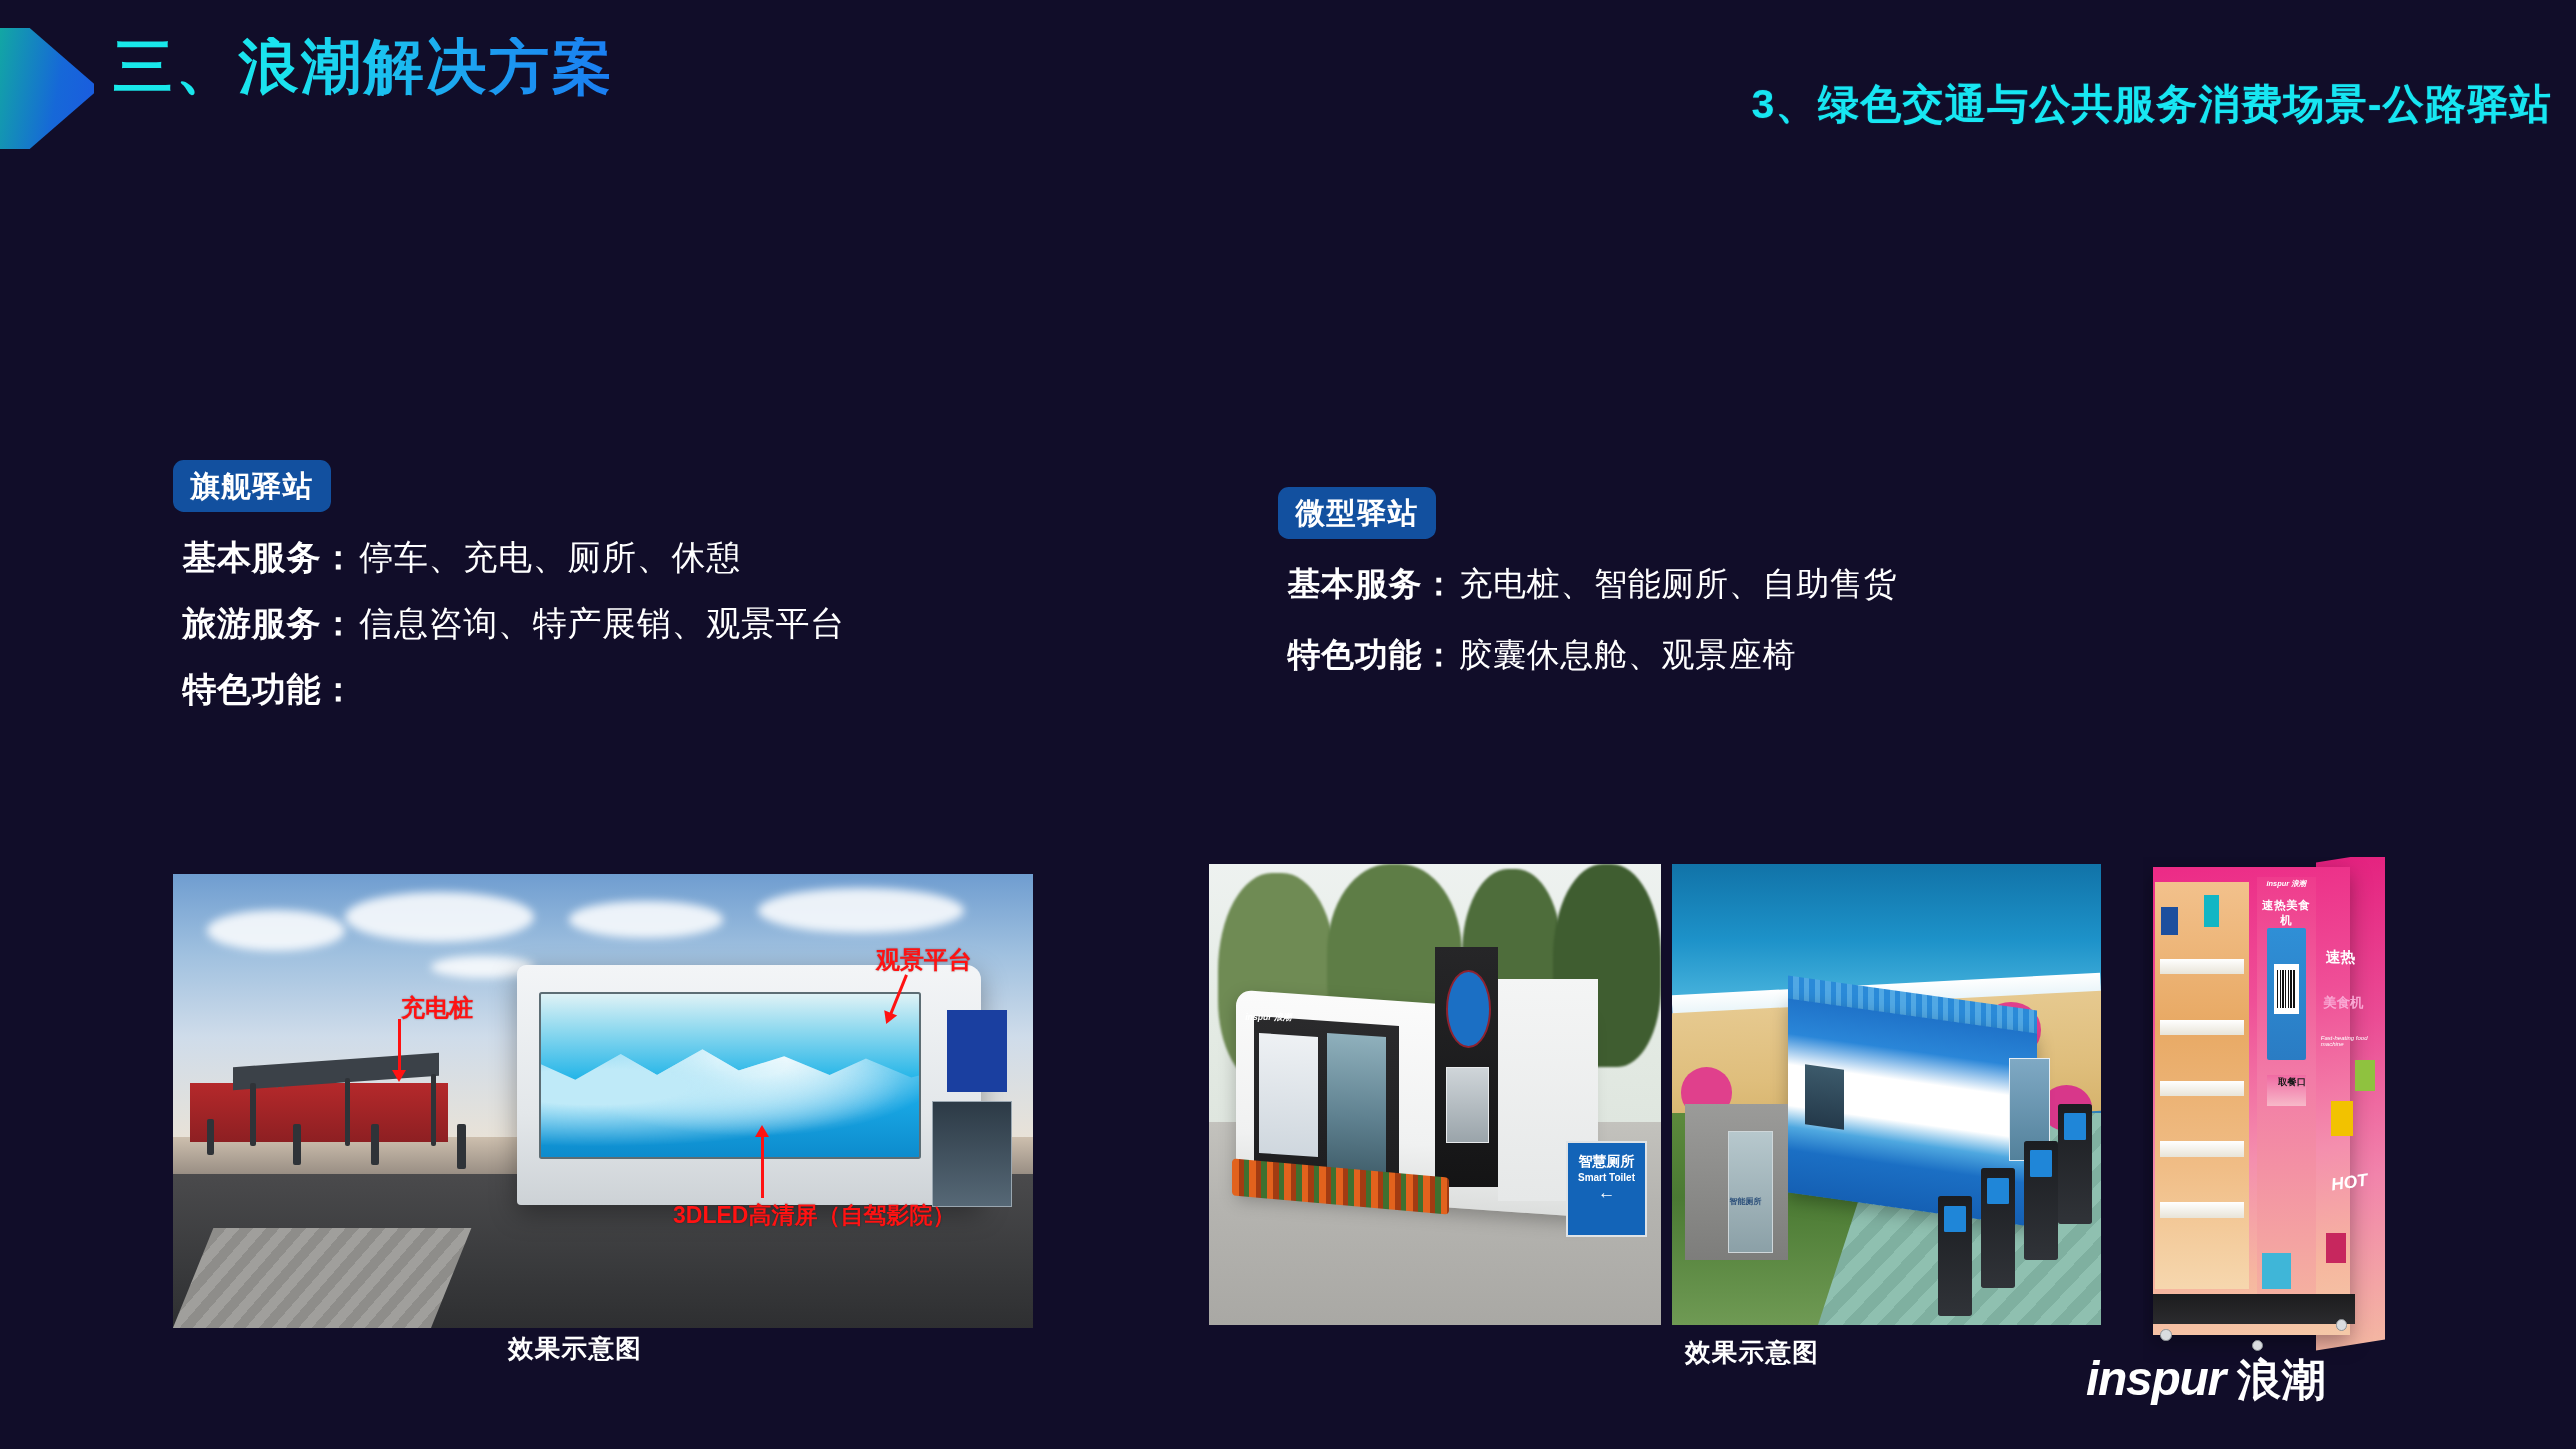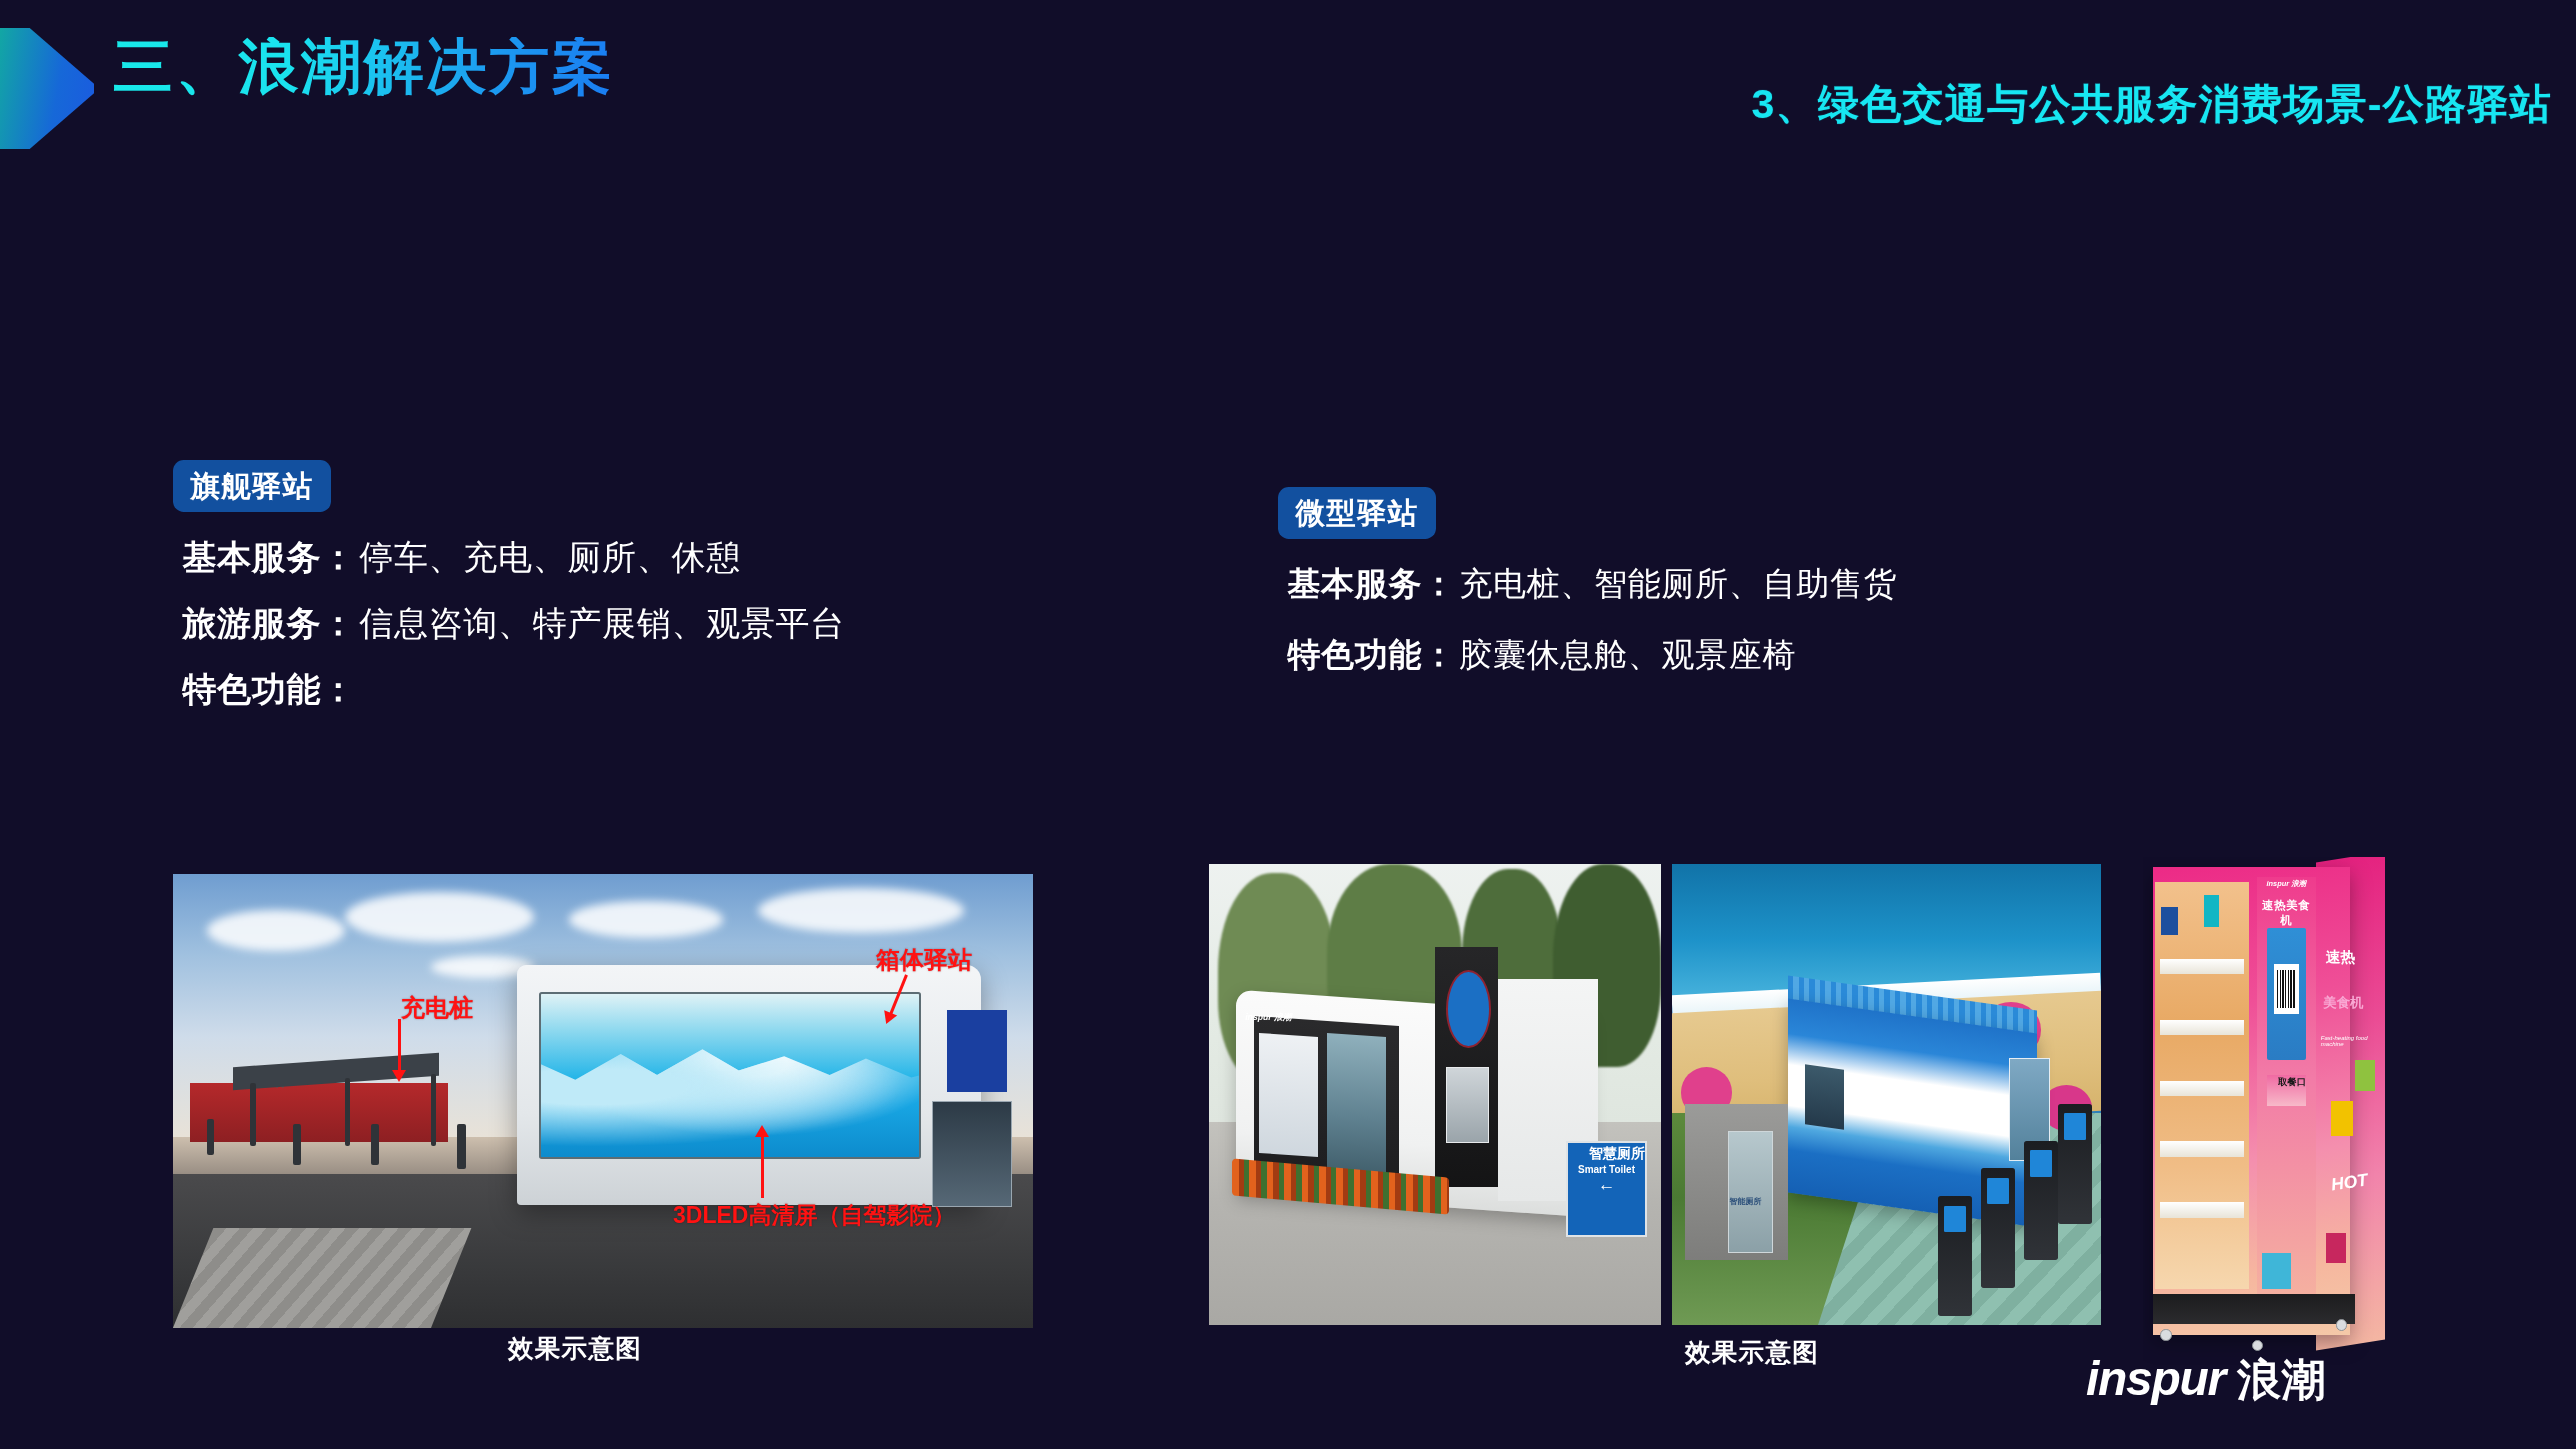--- a/index.html
+++ b/index.html
@@ -123,21 +123,21 @@
     background:linear-gradient(180deg,#262628 0%,#141415 100%);}
   .pa-circle{position:absolute;left:52.5%;top:23%;width:9%;height:16%;border-radius:50%;
     background:#1b6fc4;border:2px solid #8f2230;}
   .pa-win{position:absolute;left:52.5%;top:44%;width:9%;height:16%;
     background:linear-gradient(180deg,#cfd5d9 0%,#9aa4aa 100%);border:1.3px solid #e8eaec;}
   .pa-right{position:absolute;left:64%;top:25%;width:22%;height:48%;
     background:linear-gradient(180deg,#f4f5f5 0%,#e6e8e8 100%);}
   .pa-sign{position:absolute;left:79%;top:60%;width:17%;height:20%;
     background:#1364b8;border:2px solid #dfe3e6;}
   .pa-sign span{display:block;color:#fff;text-align:center;font-weight:bold;}
-  .pa-sign .cn{font-size:14px;margin-top:2px;text-align:right;}
+  .pa-sign .cn{font-size:14px;margin-top:10px;}
   .pa-sign .en{font-size:10px;margin-top:1.3px;}
   .pa-sign .ar{font-size:17.4px;margin-top:1.3px;line-height:1;}
   .pa-flowers{position:absolute;left:5%;top:66%;width:48%;height:8%;
     background:repeating-linear-gradient(90deg,#e2621d 0 6.7px,#a23b12 6.7px 12px,#3f7030 12px 17.4px);
     border-radius:4px;transform:skewY(5deg);}
 
   
   .pb-sea{position:absolute;left:0;top:0;width:100%;height:30%;
     background:linear-gradient(180deg,#1173a8 0%,#1d92c9 55%,#49b4dd 100%);}
   .pb-foam{position:absolute;left:0;top:26%;width:100%;height:6%;
@@ -278,21 +278,21 @@
 
     <div class="box-station"></div>
     <div class="led">
       <div class="wave"></div>
     </div>
     <div class="blue-panel"></div>
     <div class="glass-door"></div>
 
     <div class="anno anno-1">充电桩</div>
     <div class="arrow arrow-down a1"></div>
-    <div class="anno anno-2">箱体驿站</div>
+    <div class="anno anno-2">观景平台</div>
     <div class="arrow arrow-down a2"></div>
     <div class="anno anno-3">3DLED高清屏（自驾影院）</div>
     <div class="arrow arrow-up a3"></div>
   </div>
   <div class="cap cap-left">效果示意图</div>
 
   <div class="fig fig-a">
     <div class="pa-sky"></div>
     <div class="pa-tree" style="left:2%;top:2%;width:26%;height:46%;background:#6f8b54;"></div>
     <div class="pa-tree" style="left:26%;top:0%;width:30%;height:42%;background:#5e7d46;"></div>

